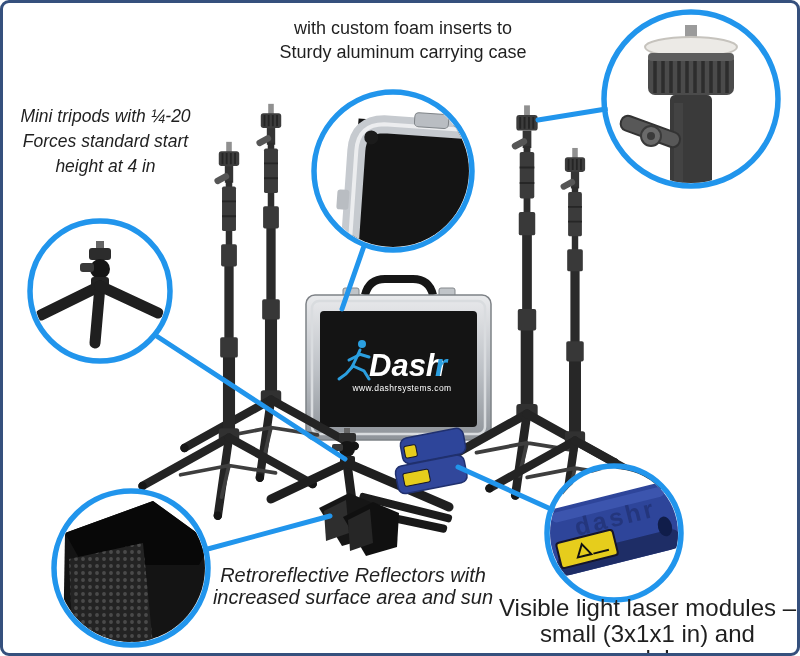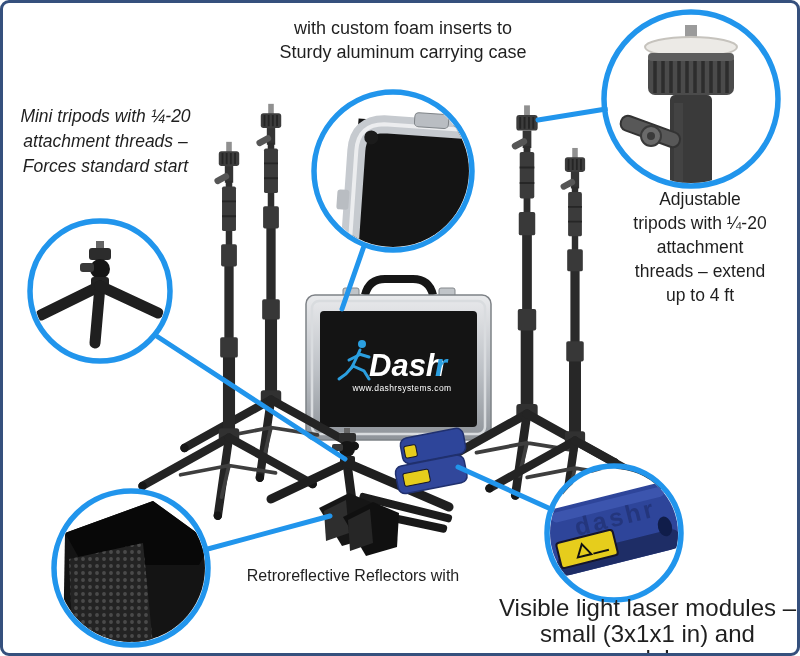--- a/index.html
+++ b/index.html
@@ -7,21 +7,21 @@
     position:relative;width:800px;height:656px;box-sizing:border-box;
     background:#ffffff;border:3px solid #35507d;border-radius:9px;overflow:hidden;
     font-family:"Liberation Sans",sans-serif;
   }
   svg.scene{position:absolute;left:0;top:0;width:800px;height:656px;}
   .note{position:absolute;text-align:center;color:#1f1f1f;z-index:5;}
   .note span{display:block;}
   .note-case{left:238px;top:13px;width:324px;font-size:18px;line-height:24px;}
   .note-mini{left:10px;top:101px;width:185px;font-size:17.5px;line-height:25px;font-style:italic;}
   .note-adj{left:602px;top:184px;width:190px;font-size:17.5px;line-height:24px;}
-  .note-refl{left:195px;top:562px;width:310px;font-size:16px;line-height:21.5px;}
+  .note-refl{left:195px;top:562px;width:310px;font-size:20px;line-height:21.5px;font-style:italic;}
   .note-laser{left:492px;top:592px;width:305px;font-size:24px;line-height:25.5px;}
 </style>
 </head>
 <body>
 
 <div class="frame">
 
   <svg class="scene" viewBox="0 0 800 656">
     <defs>
       <linearGradient id="silver" x1="0" y1="0" x2="0" y2="1">
@@ -215,34 +215,28 @@
     </g>
   </svg>
 
   <div class="note note-case">
     <span>with custom foam inserts to</span>
     <span>Sturdy aluminum carrying case</span>
   </div>
 
   <div class="note note-mini">
     <span>Mini tripods with ¼-20</span>
-    <span>attachment threads –</span>
     <span>Forces standard start</span>
-  </div>
-
-  <div class="note note-adj">
-    <span>Adjustable</span>
-    <span>tripods with ¼-20</span>
-    <span>attachment</span>
-    <span>threads – extend</span>
-    <span>up to 4 ft</span>
-  </div>
+    <span>height at 4 in</span>
+  </div>
+
 
   <div class="note note-refl">
     <span>Retroreflective Reflectors with</span>
+    <span>increased surface area and sun</span>
   </div>
 
   <div class="note note-laser">
     <span>Visible light laser modules –</span>
     <span>small (3x1x1 in) and modular</span>
   </div>
 
 </div>
 
 </body></html>

